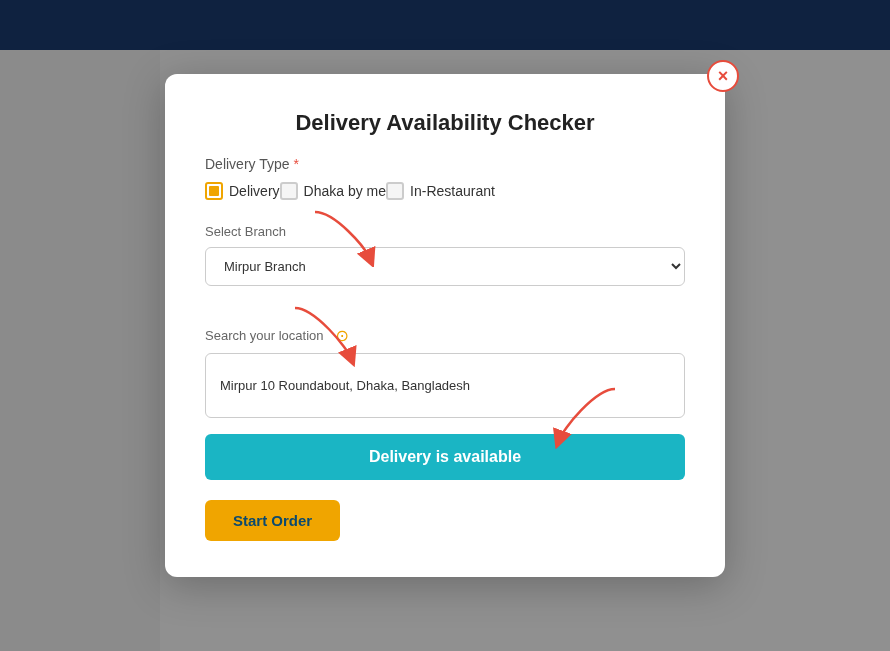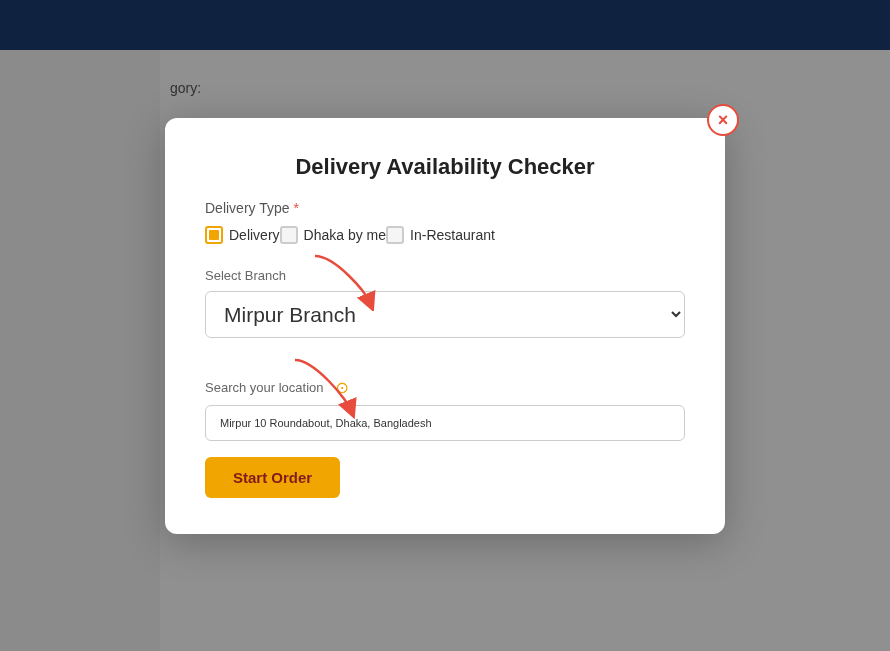--- a/index.html
+++ b/index.html
@@ -171,21 +171,21 @@
       font-size: 13px;
       color: #666;
       margin-bottom: 8px;
     }
 
     .select-branch {
       width: 100%;
       padding: 10px 14px;
       border: 1.5px solid #ccc;
       border-radius: 6px;
-      font-size: 21px;
+      font-size: 13px;
       color: #333;
       background: #fff;
       appearance: auto;
       margin-bottom: 20px;
       cursor: pointer;
     }
 
     .location-label-row {
       display: flex;
       align-items: center;
@@ -193,24 +193,24 @@
       margin-bottom: 8px;
     }
 
     .location-icon {
       color: #f0a500;
       font-size: 16px;
     }
 
     .location-input {
       width: 100%;
-      padding: 11px 14px;
+      padding: 24px 14px;
       border: 1.5px solid #ccc;
       border-radius: 6px;
-      font-size: 11px;
+      font-size: 13px;
       color: #333;
       background: #fff;
       margin-bottom: 16px;
     }
 
     .availability-banner {
       width: 100%;
       background: #1ab5c4;
       color: #fff;
       font-size: 16px;
@@ -218,21 +218,21 @@
       text-align: center;
       padding: 14px;
       border-radius: 6px;
       margin-bottom: 20px;
       border: none;
       cursor: pointer;
     }
 
     .start-order-btn {
       background: #f0a500;
-      color: #7f1d1d;
+      color: #0c4a6e;
       font-size: 15px;
       font-weight: 600;
       padding: 12px 28px;
       border: none;
       border-radius: 6px;
       cursor: pointer;
     }
   </style>
 </head>
 <body>
@@ -313,18 +313,30 @@
         <defs>
           <marker id="ah2" markerWidth="8" markerHeight="8" refX="4" refY="4" orient="auto">
             <path d="M0,0 L8,4 L0,8 Z" fill="#e74c3c"></path>
           </marker>
         </defs>
         <path d="M10,5 C30,5 62,45 66,55" stroke="#e74c3c" stroke-width="2.5" fill="none" marker-end="url(#ah2)"></path>
       </svg>
     </div>
 
     
+    <div style="position:relative;">
+      <button class="availability-banner">Delivery is available</button>
+      
+      <svg style="position:absolute; top:-50px; right:60px; pointer-events:none;" width="80" height="65">
+        <defs>
+          <marker id="ah3" markerWidth="8" markerHeight="8" refX="4" refY="4" orient="auto">
+            <path d="M0,0 L8,4 L0,8 Z" fill="#e74c3c"></path>
+          </marker>
+        </defs>
+        <path d="M70,5 C50,5 18,45 14,56" stroke="#e74c3c" stroke-width="2.5" fill="none" marker-end="url(#ah3)"></path>
+      </svg>
+    </div>
 
     
     <button class="start-order-btn">Start Order</button>
 
   </div>
 </div>
 
 </body></html>

